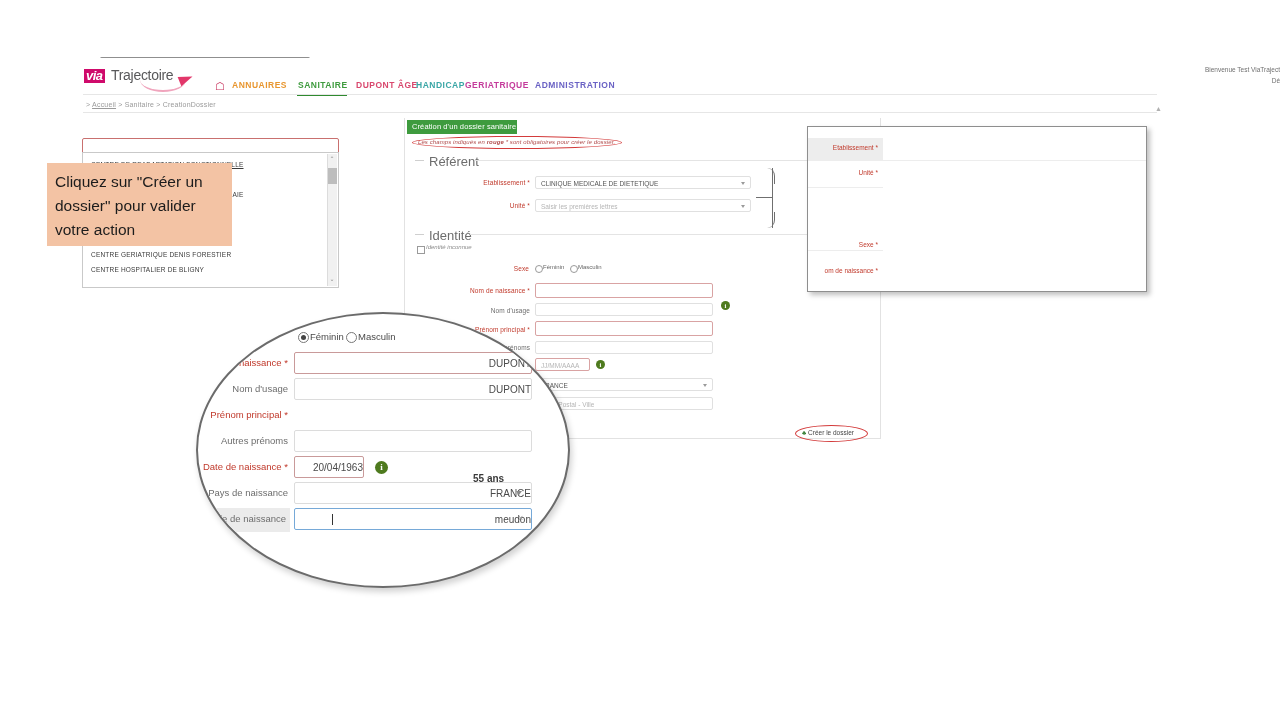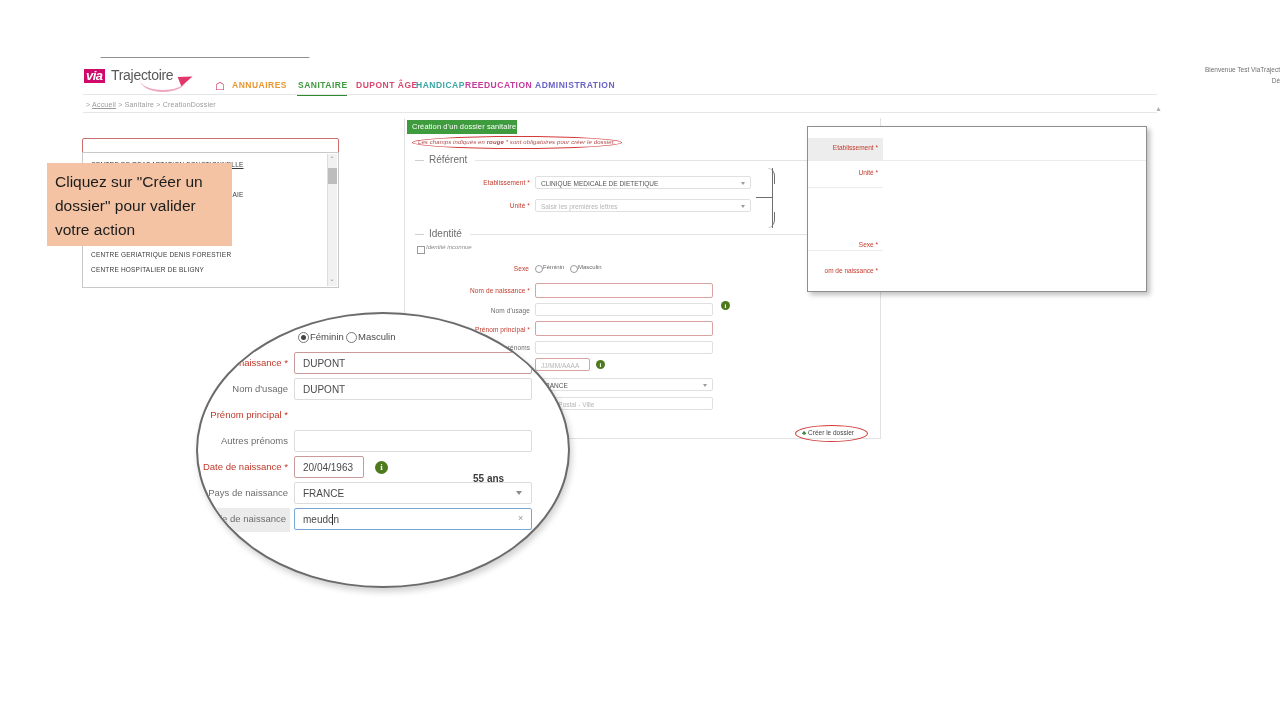--- a/index.html
+++ b/index.html
@@ -40,21 +40,21 @@
 
   
   .form-card{position:absolute;left:404px;top:118px;width:475px;height:320px;background:#ffffff;
     border:1px solid #e2e2e2;border-top:none;}
   .green-banner{position:absolute;left:407px;top:120px;width:110px;height:14px;background:#3e9b3e;
     color:#fff;font-size:7.5px;line-height:14px;padding-left:5px;box-sizing:border-box;letter-spacing:0.1px;}
   .req-note{position:absolute;left:418px;top:139px;font-size:6px;color:#b04a4a;font-style:italic;letter-spacing:0.1px;}
   .req-note b{font-weight:bold;}
   .oval-note{position:absolute;left:412px;top:136px;width:208px;height:11px;border:1.2px solid #d33b3b;border-radius:50%;}
 
-  .fs-legend{position:absolute;font-size:10px;color:#6d6d6d;}
+  .fs-legend{position:absolute;font-size:13px;color:#6d6d6d;}
   .fs-line{position:absolute;height:1px;background:#e4e4e4;}
   .fs-dash{position:absolute;width:9px;height:1px;background:#cfcfcf;}
 
   .flabel{position:absolute;font-size:6.5px;text-align:right;color:#6d6d6d;letter-spacing:0.1px;}
   .flabel.req{color:#c0392b;}
   .star{color:#c0392b;}
 
   .finput{position:absolute;height:13px;border:1px solid #e0e0e0;border-radius:2px;background:#fff;
     font-size:6.5px;color:#555;line-height:13px;padding-left:5px;box-sizing:border-box;}
   .finput.redborder{border:1px solid #d9a3a3;}
@@ -92,21 +92,21 @@
   .brace-c1{position:absolute;left:10px;top:0px;width:8px;height:16px;border-right:1.3px solid #6f6f6f;border-radius:0 8px 0 0;}
   .brace-c2{position:absolute;left:10px;top:44px;width:8px;height:16px;border-right:1.3px solid #6f6f6f;border-radius:0 0 8px 0;}
 
   
   .mag{position:absolute;left:196px;top:312px;width:370px;height:272px;border:2px solid #6b6b6b;
     border-radius:50%;background:#ffffff;overflow:hidden;box-shadow:2px 4px 6px rgba(0,0,0,0.18);}
   .mag-inner{position:absolute;left:0;top:0;width:370px;height:272px;}
   .mlabel{position:absolute;font-size:9.5px;color:#6d6d6d;text-align:right;}
   .mlabel.req{color:#c0392b;}
   .minput{position:absolute;height:22px;border:1px solid #dcdcdc;border-radius:2px;background:#fff;
-    font-size:10px;color:#4a4a4a;line-height:22px;padding-left:8px;box-sizing:border-box;}
+    font-size:10px;color:#4a4a4a;line-height:22px;padding-left:8px;box-sizing:border-box;text-align:right;}
   .minput.redborder{border:1px solid #c99a9a;}
   .minput.focus{border:1px solid #76a9d8;}
   .mradio{position:absolute;width:9px;height:9px;border:1.2px solid #777;border-radius:50%;background:#fff;}
   .mradio.on::after{content:"";position:absolute;left:2px;top:2px;width:5px;height:5px;background:#444;border-radius:50%;}
   .mradiotext{position:absolute;font-size:9.5px;color:#4a4a4a;}
   .mcaret{position:absolute;width:0;height:0;border-left:3.5px solid transparent;border-right:3.5px solid transparent;border-top:4px solid #8a8a8a;}
   .minfo{position:absolute;width:13px;height:13px;border-radius:50%;background:#4e7a1e;color:#fff;font-size:9px;
     font-weight:bold;text-align:center;line-height:13px;font-family:"Liberation Serif",serif;}
   .mage{position:absolute;font-size:10px;font-weight:bold;color:#3a3a3a;}
   .mac{position:absolute;background:#fff;border:1px solid #e0e0e0;border-top:none;}
@@ -135,21 +135,21 @@
     <span class="logo-arrow"></span>
   </div>
 
   <div class="home-icon">☖</div>
 
   <div class="navbar">
     <span class="navitem" style="left:0px;color:#e8962f;">ANNUAIRES</span>
     <span class="navitem" style="left:66px;color:#3e9b3e;">SANITAIRE</span>
     <span class="navitem" style="left:124px;color:#d9486e;">DUPONT ÂGE</span>
     <span class="navitem" style="left:184px;color:#3aa6a6;">HANDICAP</span>
-    <span class="navitem" style="left:233px;color:#c43b9b;">REEDUCATION</span>
+    <span class="navitem" style="left:233px;color:#c43b9b;">GERIATRIQUE</span>
     <span class="navitem" style="left:303px;color:#6a62c4;">ADMINISTRATION</span>
     <span class="nav-underline" style="left:65px;top:14px;width:50px;"></span>
   </div>
 
   <div class="hr-top"></div>
 
   <div class="bc">
     <span>&gt;</span>
     <a href="#">Accueil</a>
     <span>&gt;</span>

